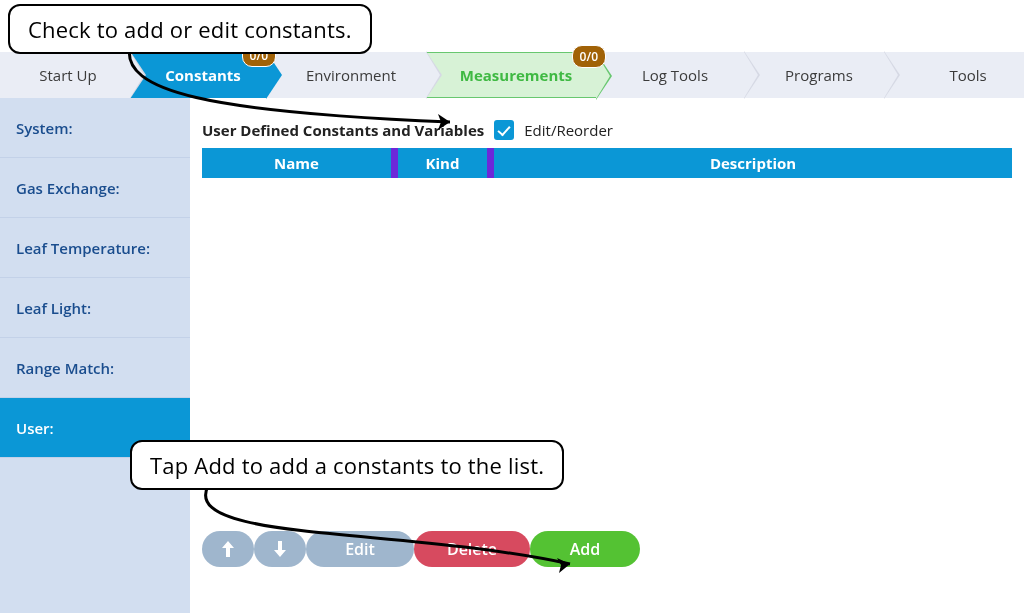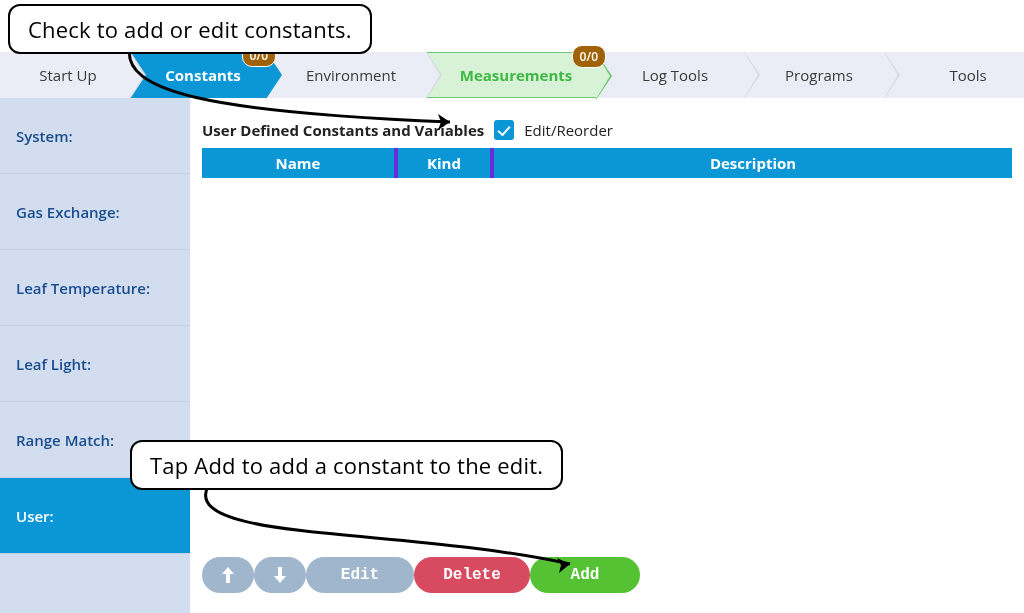--- a/index.html
+++ b/index.html
@@ -89,21 +89,21 @@
 
   
   .sidebar {
     position: absolute;
     left: 0; top: 98px;
     width: 190px;
     height: 515px;
     background: #d2def0;
   }
   .side-item {
-    height: 76px;
+    height: 60px;
     display: flex;
     align-items: center;
     padding-left: 16px;
     font-size: 15px;
     color: #1a4d8e;
     font-weight: 600;
     border-bottom: 1px solid #c3d1e8;
     cursor: pointer;
   }
   .side-item.active { background: #0b97d6; color: #fff; }
@@ -150,32 +150,31 @@
     position: absolute;
     left: 12px; top: 50px;
     right: 12px;
     height: 30px;
     background: #0b97d6;
     display: flex;
     color: #fff;
     font-weight: 700;
     font-size: 15px;
   }
-  .th { display: flex; align-items: center; justify-content: center; border-right: 4px solid #6d28d9; }
+  .th { display: flex; align-items: center; justify-content: center; border-right: 7px solid #6d28d9; }
   .th.name { width: 196px; }
   .th.kind { width: 96px; }
   .th.desc { flex: 1; border-right: none; }
 
   
   .btn-row {
     position: absolute;
-    left: 12px; bottom: 20px;
-    display: flex;
-    align-items: center;
-    font-family: Liberation Mono, monospace;
+    left: 12px; bottom: 46px;
+    display: flex;
+    align-items: center;
   }
   .btn {
     height: 36px;
     border-radius: 18px;
     display: inline-flex;
     align-items: center;
     justify-content: center;
     color: #fff;
     font-size: 16px;
     font-weight: 600;
@@ -251,21 +250,21 @@
     <span class="checkbox"></span>
     <span class="edit-label">Edit/Reorder</span>
   </div>
 
   <div class="table-head">
     <div class="th name">Name</div>
     <div class="th kind">Kind</div>
     <div class="th desc">Description</div>
   </div>
 
-  <div class="callout" style="left:-60px; top:342px;">Tap Add to add a constant to the edit.</div>
+  <div class="callout" style="left:-60px; top:342px;">Tap Add to add a constants to the list.</div>
   <svg class="arrow-svg" style="left:10px; top:384px;" width="420" height="100">
     <path d="M8,4 C -20,60 200,45 370,82" stroke="#000" stroke-width="3" fill="none"></path>
     <path d="M370,82 l-13,-6 l4,7 l-2,8 z" fill="#000"></path>
   </svg>
 
   <div class="btn-row">
     <div class="btn icon">
       <svg viewBox="0 0 14 18">
           <path d="M7 1 L13 8 L9 8 L9 17 L5 17 L5 8 L1 8 Z" fill="#fff"></path>
         </svg>

